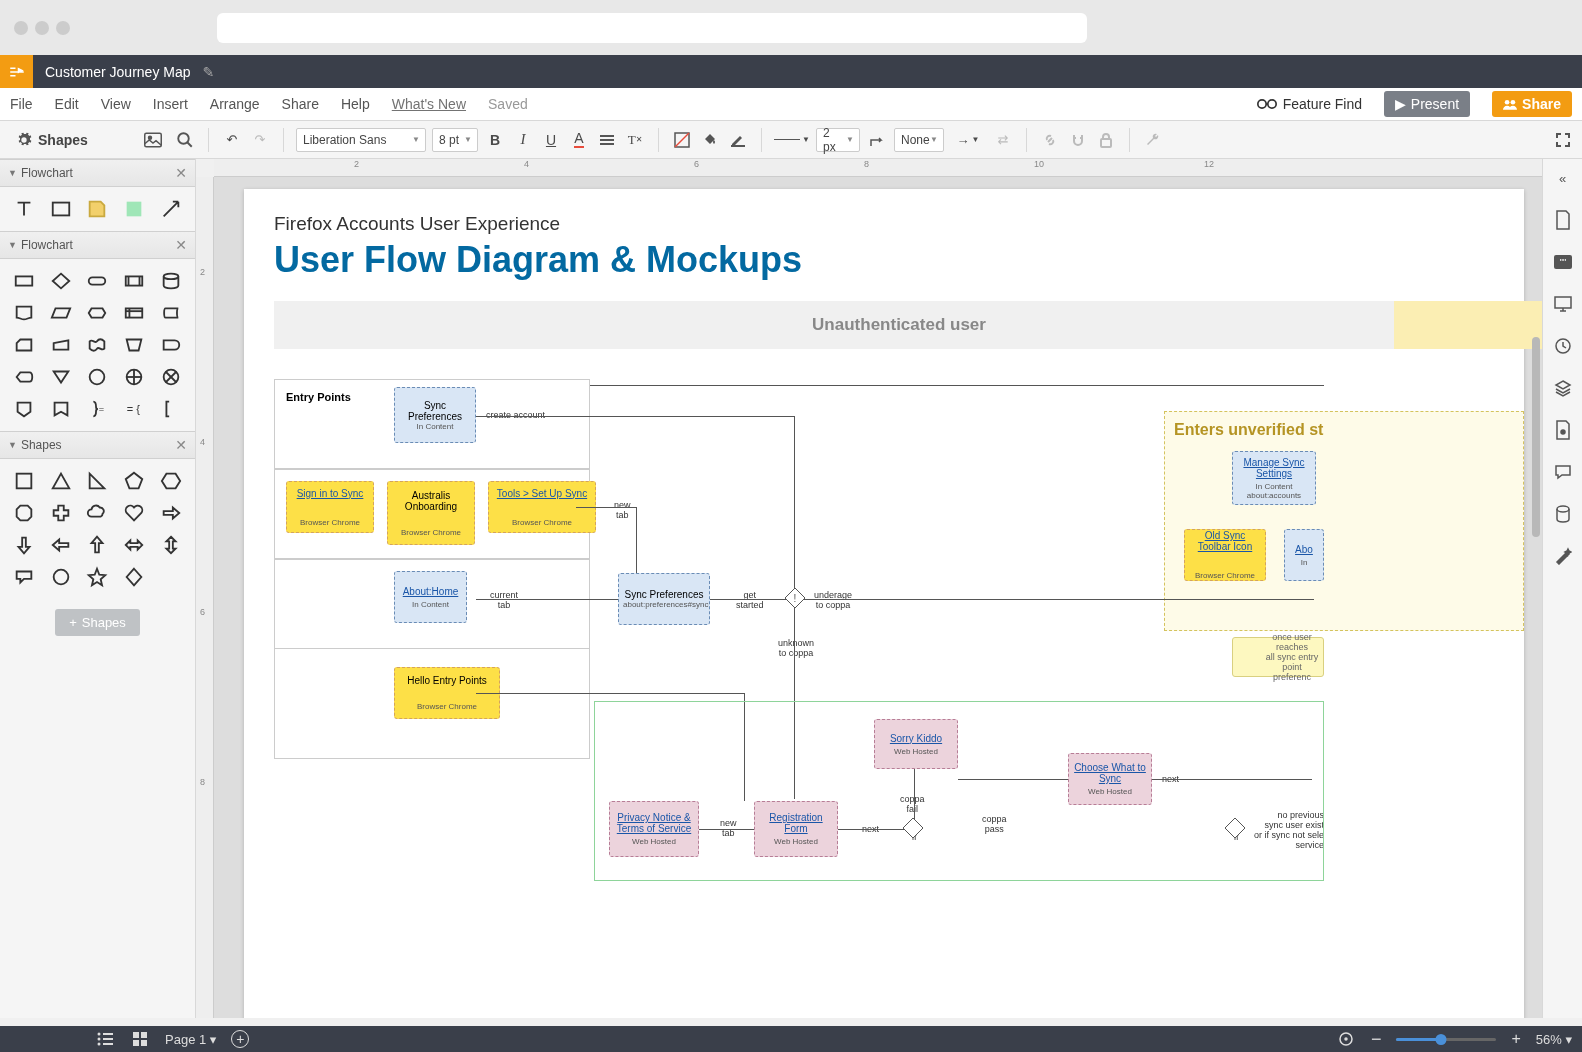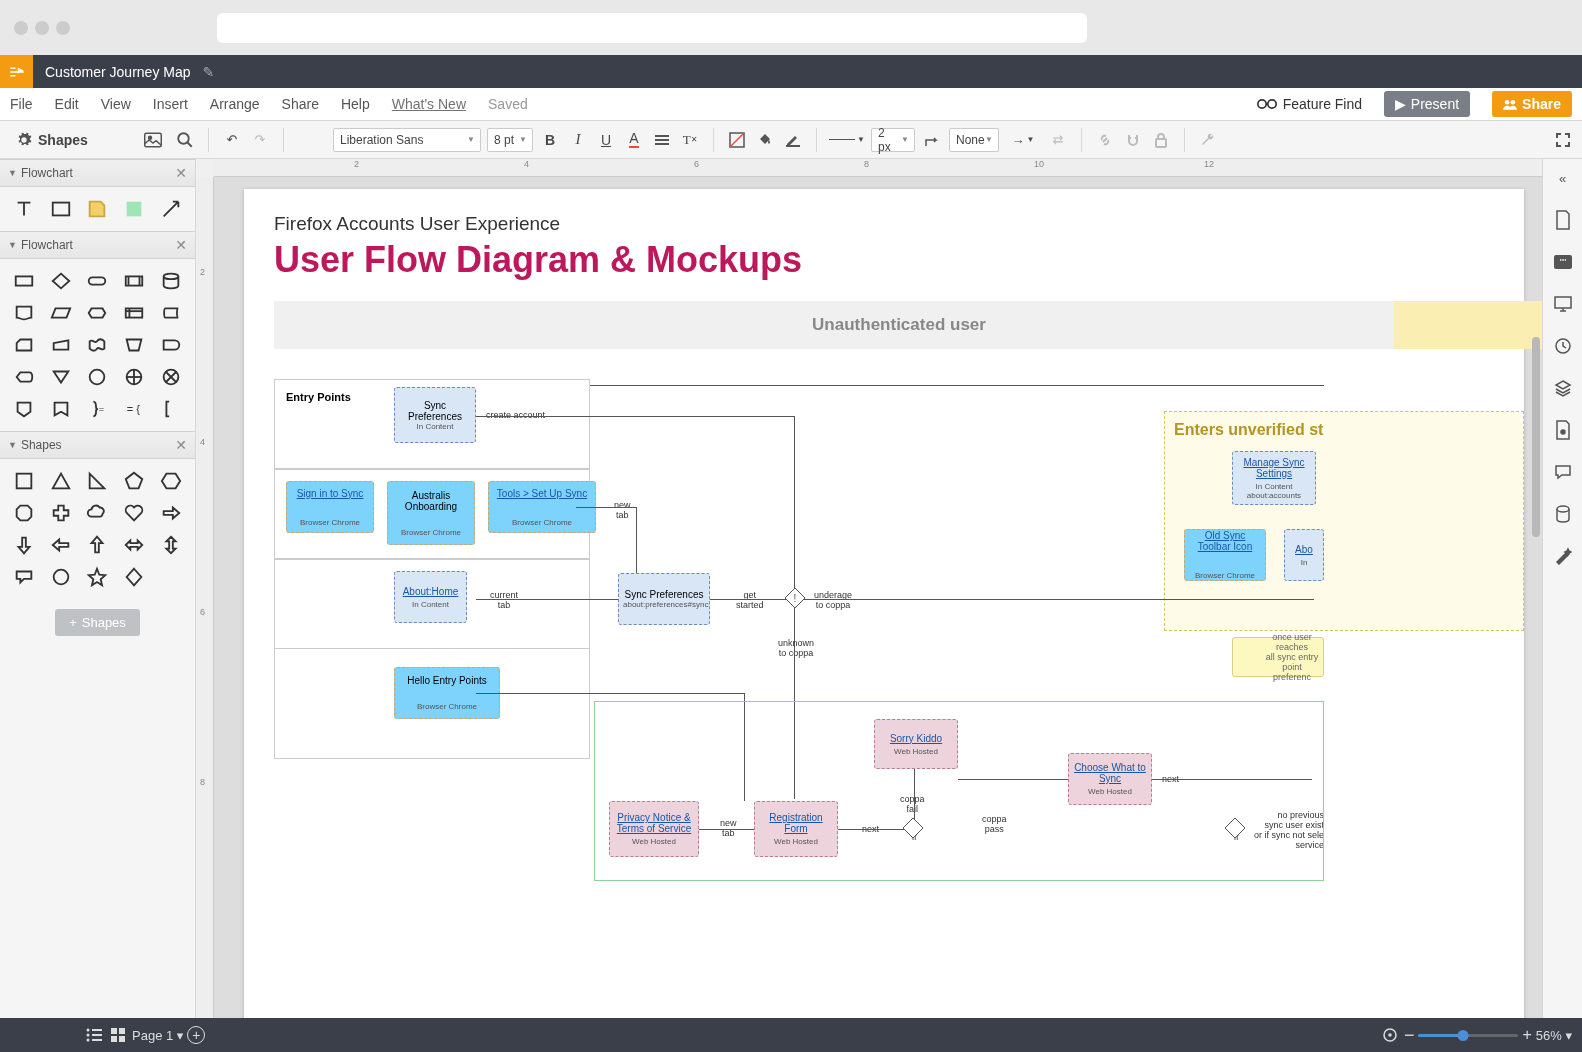--- a/index.html
+++ b/index.html
@@ -61,48 +61,48 @@
 .sb-header .chev { font-size: 9px; margin-right: 4px; color: #777; }
 .sb-header .sb-close { margin-left: auto; color: #888; font-size: 14px; cursor: pointer; }
 .sb-grid { display: grid; grid-template-columns: repeat(5, 1fr); gap: 4px; padding: 8px; }
 .sb-shape { height: 28px; display: flex; align-items: center; justify-content: center; cursor: grab; }
 .sb-shape svg { width: 22px; height: 22px; stroke: #333; stroke-width: 2; fill: none; }
 .sb-shapes-btn { display: block; margin: 10px auto; background: #bfc2c5; color: #fff; border: none; padding: 6px 14px; border-radius: 3px; font-size: 13px; display: flex; align-items: center; gap: 5px; cursor: pointer; }
 
 
 .doc { position: absolute; top: 12px; left: 30px; width: 1280px; height: 900px; background: #fff; box-shadow: 0 1px 4px rgba(0,0,0,0.2); }
 .doc-subtitle { position: absolute; top: 24px; left: 30px; font-size: 19px; color: #333; }
-.doc-heading { position: absolute; top: 50px; left: 30px; font-size: 36px; font-weight: bold; color: #be185d; }
+.doc-heading { position: absolute; top: 50px; left: 30px; font-size: 36px; font-weight: bold; color: #0369a1; }
 .swimlane { position: absolute; top: 112px; left: 30px; right: 0; height: 48px; background: #f0f0f0; display: flex; align-items: center; }
 .swimlane-label { margin: 0 auto; color: #888; font-size: 17px; font-weight: 600; }
 .swimlane-end { position: absolute; right: -20px; top: 0; width: 0; height: 0; border-top: 24px solid transparent; border-bottom: 24px solid transparent; border-left: 20px solid #f0f0f0; }
 .yellow-band { position: absolute; top: 112px; right: -220px; width: 350px; height: 48px; background: #fbeeb3; }
 
 
 .flow-node { position: absolute; border: 1px dashed #999; font-size: 10px; text-align: center; padding: 6px 4px; display: flex; flex-direction: column; justify-content: center; border-radius: 3px; }
 .flow-node .link { color: #1a56a8; text-decoration: underline; margin-bottom: 3px; font-size: 10px; }
 .flow-node .sub { font-size: 8px; color: #555; }
 .node-blue { background: #d9e6f5; border-color: #6a8cb5; }
-.node-orange { background: #7dd3fc; border-color: #d4a35e; gap: 16px; }
+.node-orange { background: #fde047; border-color: #d4a35e; gap: 16px; }
 .node-pink { background: #ecd3dc; border-color: #b77d96; }
 .node-note { background: #fdf8c0; border: 1px solid #d9d080; font-size: 9px; color: #666; padding: 4px; }
 
 .flow-frame { position: absolute; border: 1px solid #ccc; }
 .flow-label { position: absolute; font-size: 11px; font-weight: bold; }
 .edge-label { position: absolute; font-size: 9px; color: #333; text-align: center; line-height: 1.1; }
 .flow-line { position: absolute; background: #555; }
 
 .unverified-box { position: absolute; border: 1px dashed #d4c35e; background: rgba(253,245,197,0.4); }
 .unverified-title { position: absolute; color: #b59424; font-size: 16px; font-weight: 600; }
 
 
 .canvas-scroll-v { position: absolute; right: 2px; top: 160px; width: 8px; height: 200px; background: #b8b8b8; border-radius: 4px; }
 
 
-.footer { position: absolute; left: 0; right: 0; bottom: 0; height: 34px; background: #3a3f4a; display: flex; align-items: center; padding: 0 10px; gap: 4px; color: #ddd; }
+.footer { position: absolute; left: 0; right: 0; bottom: 0; height: 26px; background: #3a3f4a; display: flex; align-items: center; padding: 0 10px; gap: 15px; color: #ddd; }
 .footer-btn { width: 20px; height: 20px; display: flex; align-items: center; justify-content: center; cursor: pointer; }
 .page-label { font-size: 13px; }
 .footer-spacer { flex: 1; }
 .zoom-slider { width: 100px; height: 3px; background: #666; position: relative; border-radius: 2px; }
 .zoom-fill { position: absolute; left: 0; width: 45%; height: 100%; background: #4a90d9; border-radius: 2px; }
 .zoom-handle { position: absolute; left: 45%; top: -4px; width: 11px; height: 11px; background: #4a90d9; border-radius: 50%; transform: translateX(-50%); }
 .zoom-label { font-size: 13px; }
 
 svg { display: block; }
 </style>
@@ -185,21 +185,21 @@
         </span>
     </span>
   </div>
   <div class="tb-sep"></div>
   <div class="tb-section">
     <span class="tb-btn">↶</span>
     <span class="tb-btn dis">↷</span>
   </div>
   <div class="tb-sep"></div>
   <div class="tb-section">
-    <div class="tb-select" style="width:148px;margin-left:37px;">
+    <div class="tb-select" style="width:130px;">
         <span>Liberation Sans</span>
       </div>
     <div class="tb-select" style="width:46px;">
         <span>8 pt</span>
       </div>
     <span class="tb-btn tb-text-b">B</span>
     <span class="tb-btn tb-text-i">I</span>
     <span class="tb-btn tb-text-u">U</span>
     <span class="tb-btn">
         <span class="tb-A">A</span>

